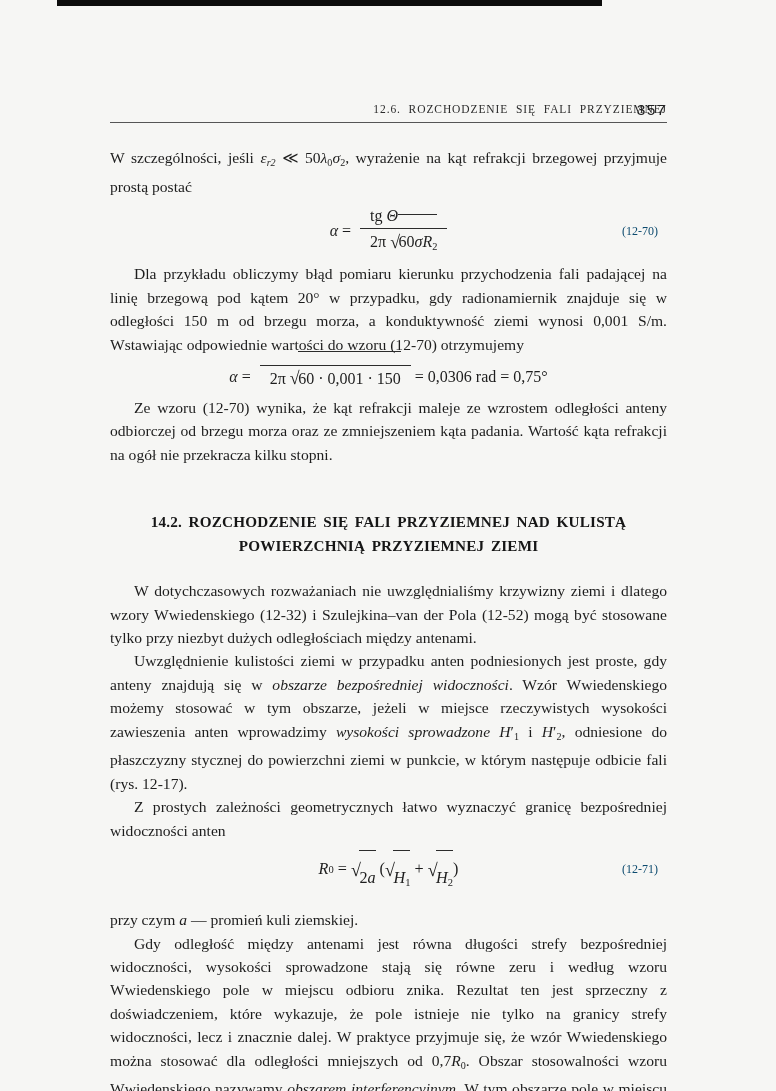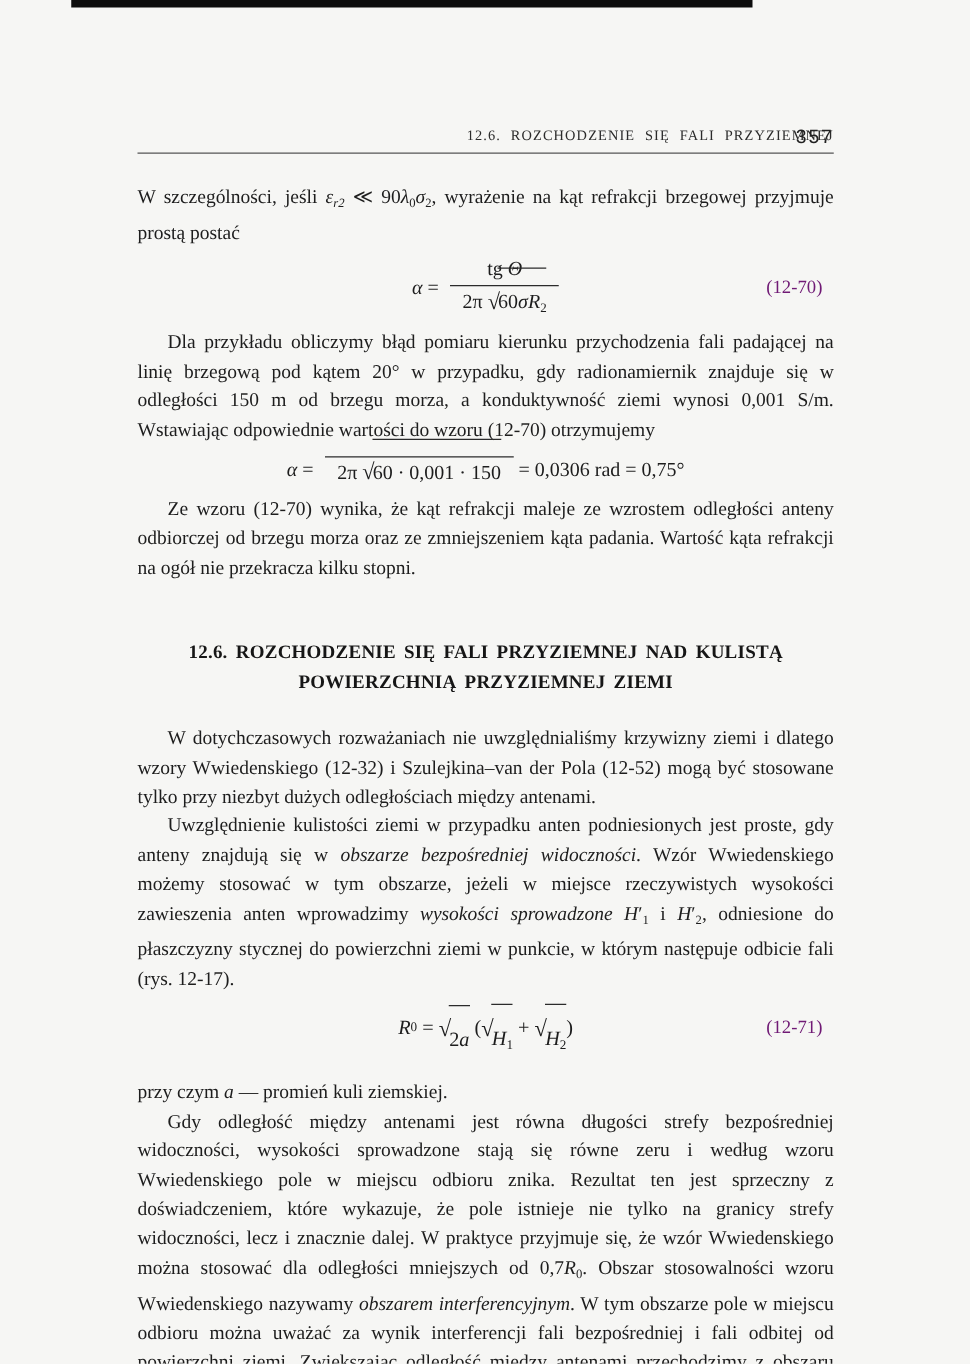--- a/index.html
+++ b/index.html
@@ -30,45 +30,45 @@
   .sh-line{display:block}
 
   .formula{
     position:relative;display:flex;justify-content:center;align-items:center;
     font-size:16px;color:#1d1d1d;
   }
   .formula-1270{margin:7px 0 5px}
   .formula-ex{margin:9px 0 7px}
   .formula-1271{margin:8px 0 4px;font-size:16.2px}
   .f-main{display:inline-flex;align-items:center;white-space:pre}
-  .frac{display:inline-flex;flex-direction:column;text-align:center;margin-left:5px;line-height:21px}
+  .frac{display:inline-flex;flex-direction:column;margin-left:5px;line-height:21px}
   .frac .num{padding:0 10px 2px;white-space:pre}
   .frac .den{border-top:1.3px solid #2b2b2b;padding:2px 10px 0;white-space:pre}
   .f-rhs{white-space:pre}
-  .eq-label{position:absolute;right:9px;top:50%;transform:translateY(-50%);font-size:15px;color:#701a75}
+  .eq-label{position:absolute;right:9px;top:50%;transform:translateY(-50%);font-size:12px;color:#0c4a6e}
 
   .s-i{font-style:italic}
   .s-sub{font-size:.65em;vertical-align:-.32em;letter-spacing:0}
   .s-ov{border-top:1.1px solid #2b2b2b;padding-top:18px}
   .s-rad{font-style:normal;font-size:1.12em;line-height:1;position:relative;top:.5px;margin-right:-1.5px}
   .note{margin-top:20px}
 </style>
 </head>
 <body>
 
 <div class="scan-bar"></div>
 
 <div class="page">
 
   <header class="running-head">
     <span>12.6. ROZCHODZENIE SIĘ FALI PRZYZIEMNEJ</span>
     <span class="rh-page">357</span>
   </header>
 
-  <p class="body-text first"><span>W szczególności, jeśli </span><span class="s-i">ε</span><span class="s-sub s-i">r2</span><span> ≪ 90</span><span class="s-i">λ</span><span class="s-sub">0</span><span class="s-i">σ</span><span class="s-sub">2</span><span>, wyrażenie na kąt refrakcji brzegowej przyjmuje prostą postać</span></p>
+  <p class="body-text first"><span>W szczególności, jeśli </span><span class="s-i">ε</span><span class="s-sub s-i">r2</span><span> ≪ 50</span><span class="s-i">λ</span><span class="s-sub">0</span><span class="s-i">σ</span><span class="s-sub">2</span><span>, wyrażenie na kąt refrakcji brzegowej przyjmuje prostą postać</span></p>
 
   <div class="formula formula-1270">
     <span class="f-main">
       <span><span class="s-i">α</span><span> = </span></span>
       <span class="frac">
         <span class="num"><span>tg </span><span class="s-i">Θ</span></span>
         <span class="den"><span>2π </span><span class="s-rad">√</span><span class="s-ov"><span>60</span><span class="s-i">σ</span><span class="s-i">R</span><span class="s-sub">2</span></span></span>
       </span>
     </span>
     <span class="eq-label">(12-70)</span>
@@ -82,28 +82,29 @@
       <span class="frac">
         <span class="den"><span>2π </span><span class="s-rad">√</span><span class="s-ov"><span>60 · 0,001 · 150</span></span></span>
       </span>
       <span class="f-rhs"><span> = 0,0306 rad = 0,75°</span></span>
     </span>
   </div>
 
   <p class="body-text indent"><span>Ze wzoru (12-70) wynika, że kąt refrakcji maleje ze wzrostem odległości anteny odbiorczej od brzegu morza oraz ze zmniejszeniem kąta padania. Wartość kąta refrakcji na ogół nie przekracza kilku stopni.</span></p>
 
   <h2 class="section-heading">
-    <span class="sh-line">12.6. ROZCHODZENIE SIĘ FALI PRZYZIEMNEJ NAD KULISTĄ</span>
+    <span class="sh-line">14.2. ROZCHODZENIE SIĘ FALI PRZYZIEMNEJ NAD KULISTĄ</span>
     <span class="sh-line">POWIERZCHNIĄ PRZYZIEMNEJ ZIEMI</span>
   </h2>
 
   <p class="body-text indent"><span>W dotychczasowych rozważaniach nie uwzględnialiśmy krzywizny ziemi i dlatego wzory Wwiedenskiego (12-32) i Szulejkina–van der Pola (12-52) mogą być stosowane tylko przy niezbyt dużych odległościach między antenami.</span></p>
 
   <p class="body-text indent"><span>Uwzględnienie kulistości ziemi w przypadku anten podniesionych jest proste, gdy anteny znajdują się w </span><span class="s-i">obszarze bezpośredniej widoczności</span><span>. Wzór Wwiedenskiego możemy stosować w tym obszarze, jeżeli w miejsce rzeczywistych wysokości zawieszenia anten wprowadzimy </span><span class="s-i">wysokości sprowadzone</span><span> </span><span class="s-i">H</span><span>′</span><span class="s-sub">1</span><span> i </span><span class="s-i">H</span><span>′</span><span class="s-sub">2</span><span>, odniesione do płaszczyzny stycznej do powierzchni ziemi w punkcie, w którym następuje odbicie fali (rys. 12-17).</span></p>
 
+  <p class="body-text indent"><span>Z prostych zależności geometrycznych łatwo wyznaczyć granicę bezpośredniej widoczności anten</span></p>
 
   <div class="formula formula-1271">
     <span class="f-main"><span class="s-i">R</span><span class="s-sub">0</span><span> = </span><span class="s-rad">√</span><span class="s-ov"><span>2</span><span class="s-i">a</span></span><span> (</span><span class="s-rad">√</span><span class="s-ov"><span class="s-i">H</span><span class="s-sub">1</span></span><span> + </span><span class="s-rad">√</span><span class="s-ov"><span class="s-i">H</span><span class="s-sub">2</span></span><span>)</span></span>
     <span class="eq-label">(12-71)</span>
   </div>
 
   <p class="body-text note"><span>przy czym </span><span class="s-i">a</span><span> — promień kuli ziemskiej.</span></p>
 
   <p class="body-text indent"><span>Gdy odległość między antenami jest równa długości strefy bezpośredniej widoczności, wysokości sprowadzone stają się równe zeru i według wzoru Wwiedenskiego pole w miejscu odbioru znika. Rezultat ten jest sprzeczny z doświadczeniem, które wykazuje, że pole istnieje nie tylko na granicy strefy widoczności, lecz i znacznie dalej. W praktyce przyjmuje się, że wzór Wwiedenskiego można stosować dla odległości mniejszych od 0,7</span><span class="s-i">R</span><span class="s-sub">0</span><span>. Obszar stosowalności wzoru Wwiedenskiego nazywamy </span><span class="s-i">obszarem interferencyjnym</span><span>. W tym obszarze pole w miejscu odbioru można uważać za wynik interferencji fali bezpośredniej i fali odbitej od powierzchni ziemi. Zwiększając odległość między antenami przechodzimy z obszaru interferencyjnego do </span></p>
 

